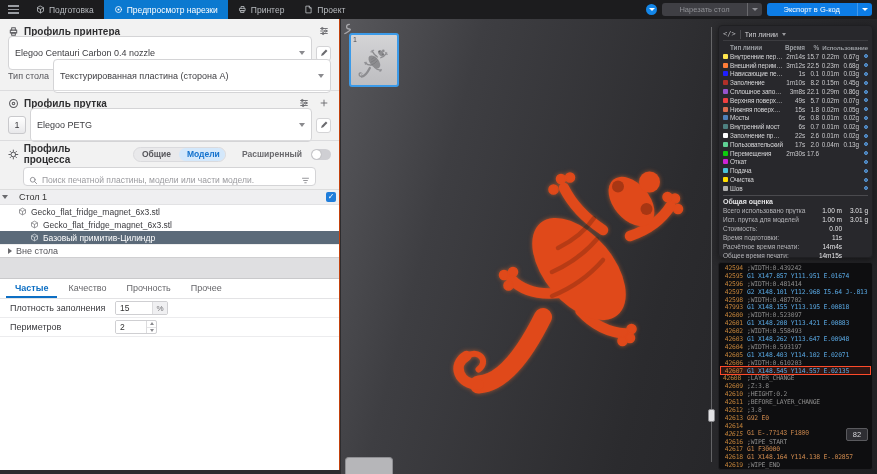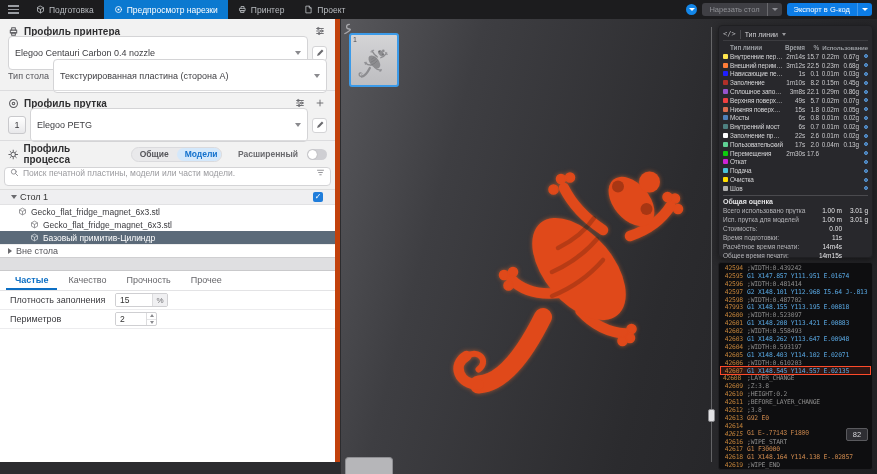--- a/index.html
+++ b/index.html
@@ -9,53 +9,53 @@
   
   #topbar{position:absolute;top:0;left:0;right:0;height:19px;background:#1c1c1e;display:flex;align-items:stretch;z-index:40}
   .tb-menu{width:26px;display:flex;flex-direction:column;gap:2px;align-items:center;justify-content:center;cursor:pointer}
   .tb-menu i{display:block;width:11px;height:1.5px;background:#9a9da2}
   .tb-tab{display:flex;align-items:center;gap:4px;padding:0 10px;font-size:8.5px;color:#b9bcc0;cursor:pointer;white-space:nowrap}
   .tb-tab.active{background:#0b79d0;color:#fff}
   .tb-tab svg{width:9px;height:9px;stroke:currentColor;fill:none;stroke-width:1.1;stroke-linejoin:round;stroke-linecap:round}
   .tb-spacer{flex:1}
   .tb-circle{width:11px;height:11px;border-radius:50%;background:#1386e8;align-self:center;margin-right:5px;display:flex;align-items:center;justify-content:center;color:#fff;cursor:pointer}
   .tb-btn{display:flex;align-items:center;align-self:center;height:13px;margin-right:5px;border-radius:3px;font-size:7.5px;cursor:pointer;white-space:nowrap}
-  .tb-btn .cap{padding:0 7px}
+  .tb-btn .cap{padding:0 17px}
   .tb-btn .drop{padding:0 4px;border-left:1px solid rgba(255,255,255,.22);display:flex;align-items:center;height:100%}
   .tb-btn.disabled{background:#3f3f44;color:#8f9095}
   .tb-btn.primary{background:#0d7de6;color:#fff}
   .caret{width:0;height:0;border-left:3px solid transparent;border-right:3px solid transparent;border-top:3.5px solid currentColor}
 
   
-  #sidebar{position:absolute;top:19px;left:0;width:340px;bottom:12px;background:#f2f2f2;border-right:5px solid #c2410c;display:flex;flex-direction:column;z-index:20}
+  #sidebar{position:absolute;top:19px;left:0;width:340px;bottom:4px;background:#f2f2f2;border-right:1px solid #c2410c;display:flex;flex-direction:column;z-index:20}
   .sec-head{display:flex;align-items:center;gap:5px;padding:0 8px;height:20px;font-size:10px;font-weight:bold;color:#2f2f31}
   .sec-head svg{width:11px;height:11px;stroke:#5a5a5e;fill:none;stroke-width:1.1;stroke-linecap:round;stroke-linejoin:round}
   .sec-head .grow{flex:1}
   .mini-btn{width:15px;height:15px;border-radius:3px;display:flex;align-items:center;justify-content:center;cursor:pointer}
   .mini-btn svg{width:10px;height:10px;stroke:#6a6a6e;fill:none;stroke-width:1.1;stroke-linecap:round}
   .s-row{display:flex;align-items:center;gap:4px;padding:1px 8px;height:24px}
   .select{flex:1;display:flex;align-items:center;gap:4px;height:18px;background:#fff;border:1px solid #d4d4d6;border-radius:4px;padding:16px 6px;font-size:9px;color:#3c3c40;cursor:pointer;overflow:hidden;white-space:nowrap}
   .select .grow{flex:1;overflow:hidden;text-overflow:ellipsis}
   .sel-caret{width:0;height:0;border-left:3px solid transparent;border-right:3px solid transparent;border-top:4px solid #8a8a8e;flex:none}
   .field-label{font-size:9px;color:#55555a;white-space:nowrap}
   .divider{height:1px;background:#dcdcde;margin:3px 0 2px}
   .swatch{width:18px;height:18px;border:1px solid #c9c9cc;border-radius:3px;background:linear-gradient(#ffffff,#e8e8ea);display:flex;align-items:center;justify-content:center;font-size:9px;color:#3a3a3e;flex:none;cursor:pointer}
   .pills{display:flex;align-items:center;height:15px;background:#e9e9eb;border:1px solid #dadadd;border-radius:9px;font-size:8.5px;overflow:hidden}
   .pill{padding:0 8px;height:100%;display:flex;align-items:center;color:#55555a;cursor:pointer}
   .pill.active{background:#d4e8fb;color:#1271cd;border-radius:9px}
   .adv-label{font-size:8.5px;color:#6a6a6e;margin-left:6px}
   .toggle{width:20px;height:11px;border-radius:6px;background:#cfcfd3;position:relative;margin-left:4px;cursor:pointer;flex:none}
   .toggle i{position:absolute;left:1px;top:1px;width:9px;height:9px;border-radius:50%;background:#fff;box-shadow:0 0 1px rgba(0,0,0,.4)}
-  .search-row{display:flex;align-items:flex-start;gap:4px;height:19px;margin:2px 4px 3px;background:#fff;border:1px solid #d4d4d6;border-radius:4px;padding:0 5px}
+  .search-row{display:flex;align-items:flex-end;gap:4px;height:19px;margin:2px 23px 3px;background:#fff;border:1px solid #d4d4d6;border-radius:4px;padding:0 5px}
   .search-row svg{width:9px;height:9px;stroke:#8a8a8e;fill:none;stroke-width:1.2;stroke-linecap:round;flex:none}
   .search-row input{flex:1;border:none;outline:none;font-size:8.5px;color:#444;background:transparent;font-family:"Liberation Sans",sans-serif}
   .search-row input::placeholder{color:#9a9a9e}
 
   .tree{background:#fff;border-top:1px solid #ddd}
-  .plate-row{display:flex;align-items:center;gap:4px;height:15px;padding:0 12px;background:#efeff1;border-bottom:1px solid #e2e2e4;font-size:9px;color:#333;cursor:pointer}
+  .plate-row{display:flex;align-items:center;gap:12px;height:15px;padding:0 3px;background:#efeff1;border-bottom:1px solid #e2e2e4;font-size:9px;color:#333;cursor:pointer}
   .tw-caret{width:0;height:0;border-top:3px solid transparent;border-bottom:3px solid transparent;border-left:4px solid #6a6a6e}
   .tw-caret.open{transform:rotate(90deg)}
   .checkbox{width:10px;height:10px;border-radius:2px;background:#1f7ddb;color:#fff;font-size:8px;line-height:10px;text-align:center;cursor:pointer;flex:none}
   .tree-row{display:flex;align-items:center;gap:4px;height:13px;font-size:8.5px;color:#3a3a3e;cursor:pointer;white-space:nowrap;overflow:hidden}
   .tree-row svg{width:9px;height:9px;stroke:#7a7a7e;fill:none;stroke-width:1;flex:none}
   .tree-row.selected{background:#5b6a79;color:#fff}
   .tree-row.selected svg{stroke:#d8dde2}
   .offbed-row{display:flex;align-items:center;gap:4px;height:13px;padding:0 8px;font-size:9px;color:#55555a;border-top:1px solid #eee;cursor:pointer}
   .side-filler{flex:1;background:#dfdfe1;border-top:1px solid #cfcfd1}
 

